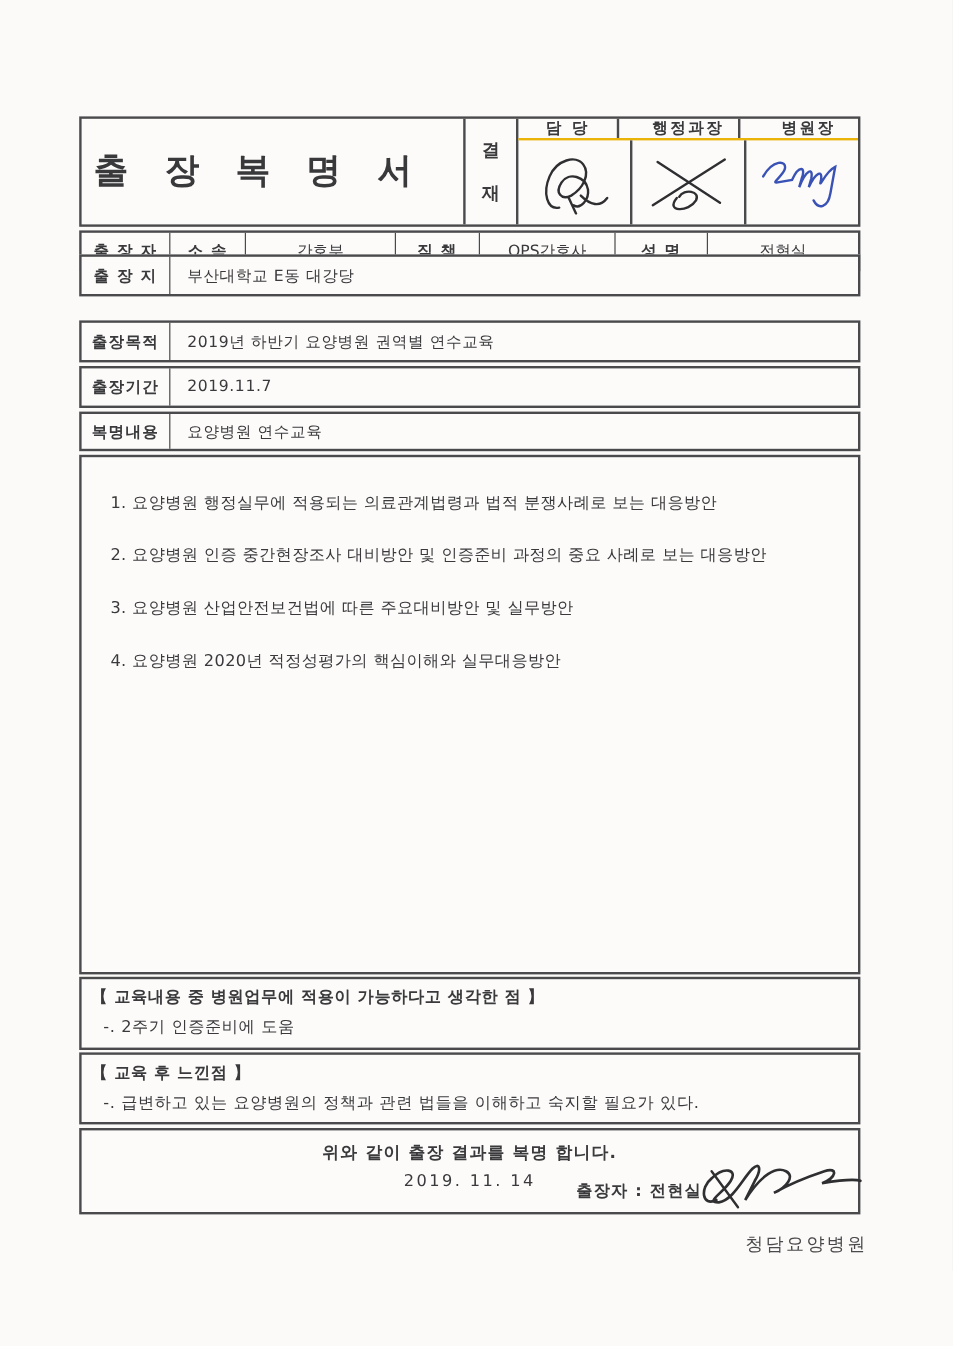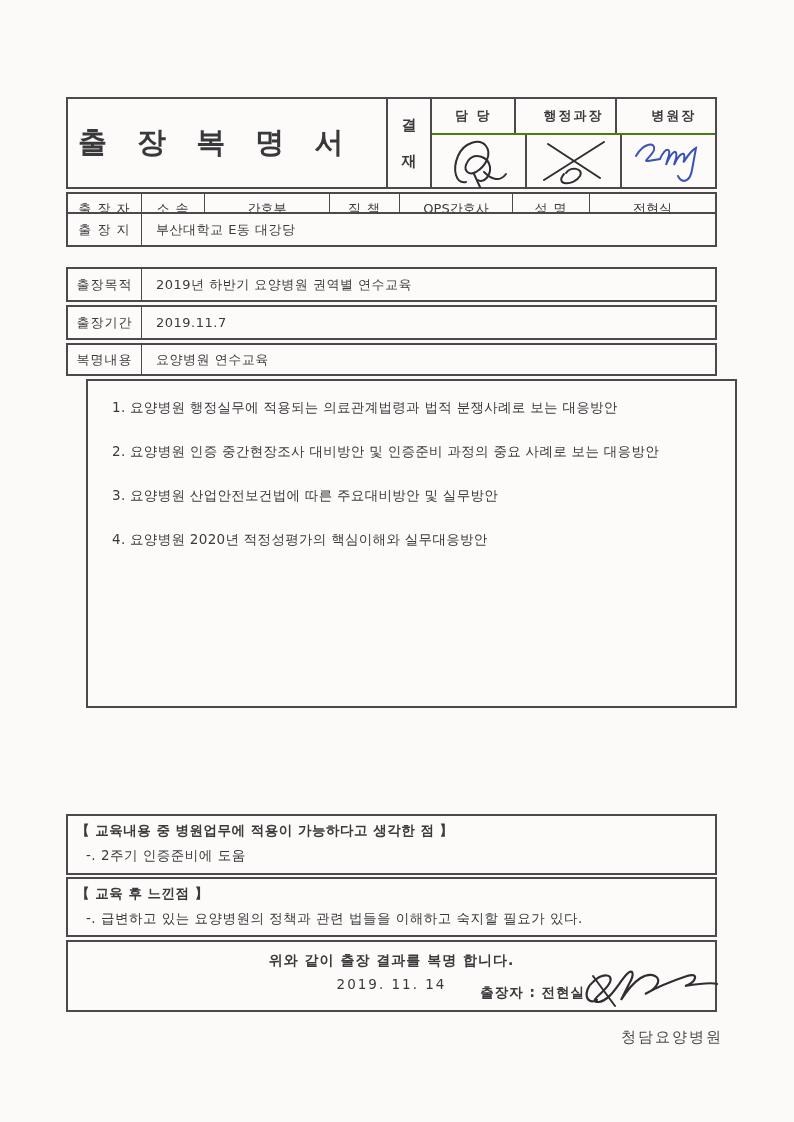--- a/index.html
+++ b/index.html
@@ -30,21 +30,21 @@
     font-size:29px; font-weight:700; letter-spacing:10px;
     color:#39393b; white-space:nowrap; padding-left:10px;
   }
   .approval-stamp-cell {
     width:44px; flex:0 0 44px;
     border-right:2px solid #4a4a4c;
     display:flex; flex-direction:column; align-items:center; justify-content:space-around;
     padding:8px 0; font-size:15px; font-weight:700;
   }
   .approval-grid { flex:1; display:flex; flex-direction:column; }
-  .approval-header-row { display:flex; height:36px; border-bottom:2px solid #4d7c0f; }
+  .approval-header-row { display:flex; height:18px; border-bottom:2px solid #eab308; }
   .approval-sign-row { display:flex; flex:1; }
   .approval-col {
     flex:1; display:flex; align-items:center; justify-content:center;
     font-size:13px; font-weight:700; letter-spacing:2px;
   }
   .approval-col + .approval-col { border-left:2px solid #4a4a4c;padding-left:16px; }
   .sign-cell { flex:1; position:relative; }
   .sign-cell + .sign-cell { border-left:2px solid #4a4a4c; }
   .sign-cell svg { position:absolute; left:50%; top:50%; transform:translate(-50%,-50%); }
 
@@ -52,30 +52,30 @@
   .info-row { display:flex; align-items:stretch; }
   .row-traveler { top:192px; height:34px; }
   .row-dest     { top:212px; height:35px; }
   .row-purpose  { top:267px; height:35px;text-align:center; }
   .row-period   { top:305px; height:35px; }
   .row-summary  { top:343px; height:33px; }
   .cell {
     display:flex; align-items:center; justify-content:center;
     font-size:13px; white-space:nowrap; overflow:hidden;
   }
-  .cell.lbl { font-weight:400; letter-spacing:1px; }
+  .cell.lbl { font-weight:700; letter-spacing:1px; }
   .cell.bordered-r { border-right:1.5px solid #4a4a4c; }
   .label-col { flex:0 0 74px; }
   .val-left { justify-content:flex-start; padding-left:14px; letter-spacing:0.5px; }
   .w-dept-l { flex:0 0 63px; } .w-dept-v { flex:0 0 125px; }
   .w-pos-l  { flex:0 0 70px; } .w-pos-v  { flex:0 0 113px; }
   .w-name-l { flex:0 0 77px; } .w-name-v { flex:1; }
 
   
-  .body-box { top:379px; height:329px; padding:18px 10px 0 24px;margin-left:20px; }
+  .body-box { top:379px; height:433px; padding:30px 10px 0 24px; }
   .report-item { font-size:13.5px; letter-spacing:0.3px; margin-bottom:28px; line-height:16px; }
 
   
   .section-box { padding:6px 10px 0 8px; }
   .applicable-box { top:814px; height:61px; }
   .impression-box { top:877px; height:60px; }
   .section-heading { font-size:13.5px; font-weight:700; letter-spacing:0.5px; }
   .section-body { font-size:13.5px; margin-top:7px; padding-left:10px; letter-spacing:0.5px; }
 
   

